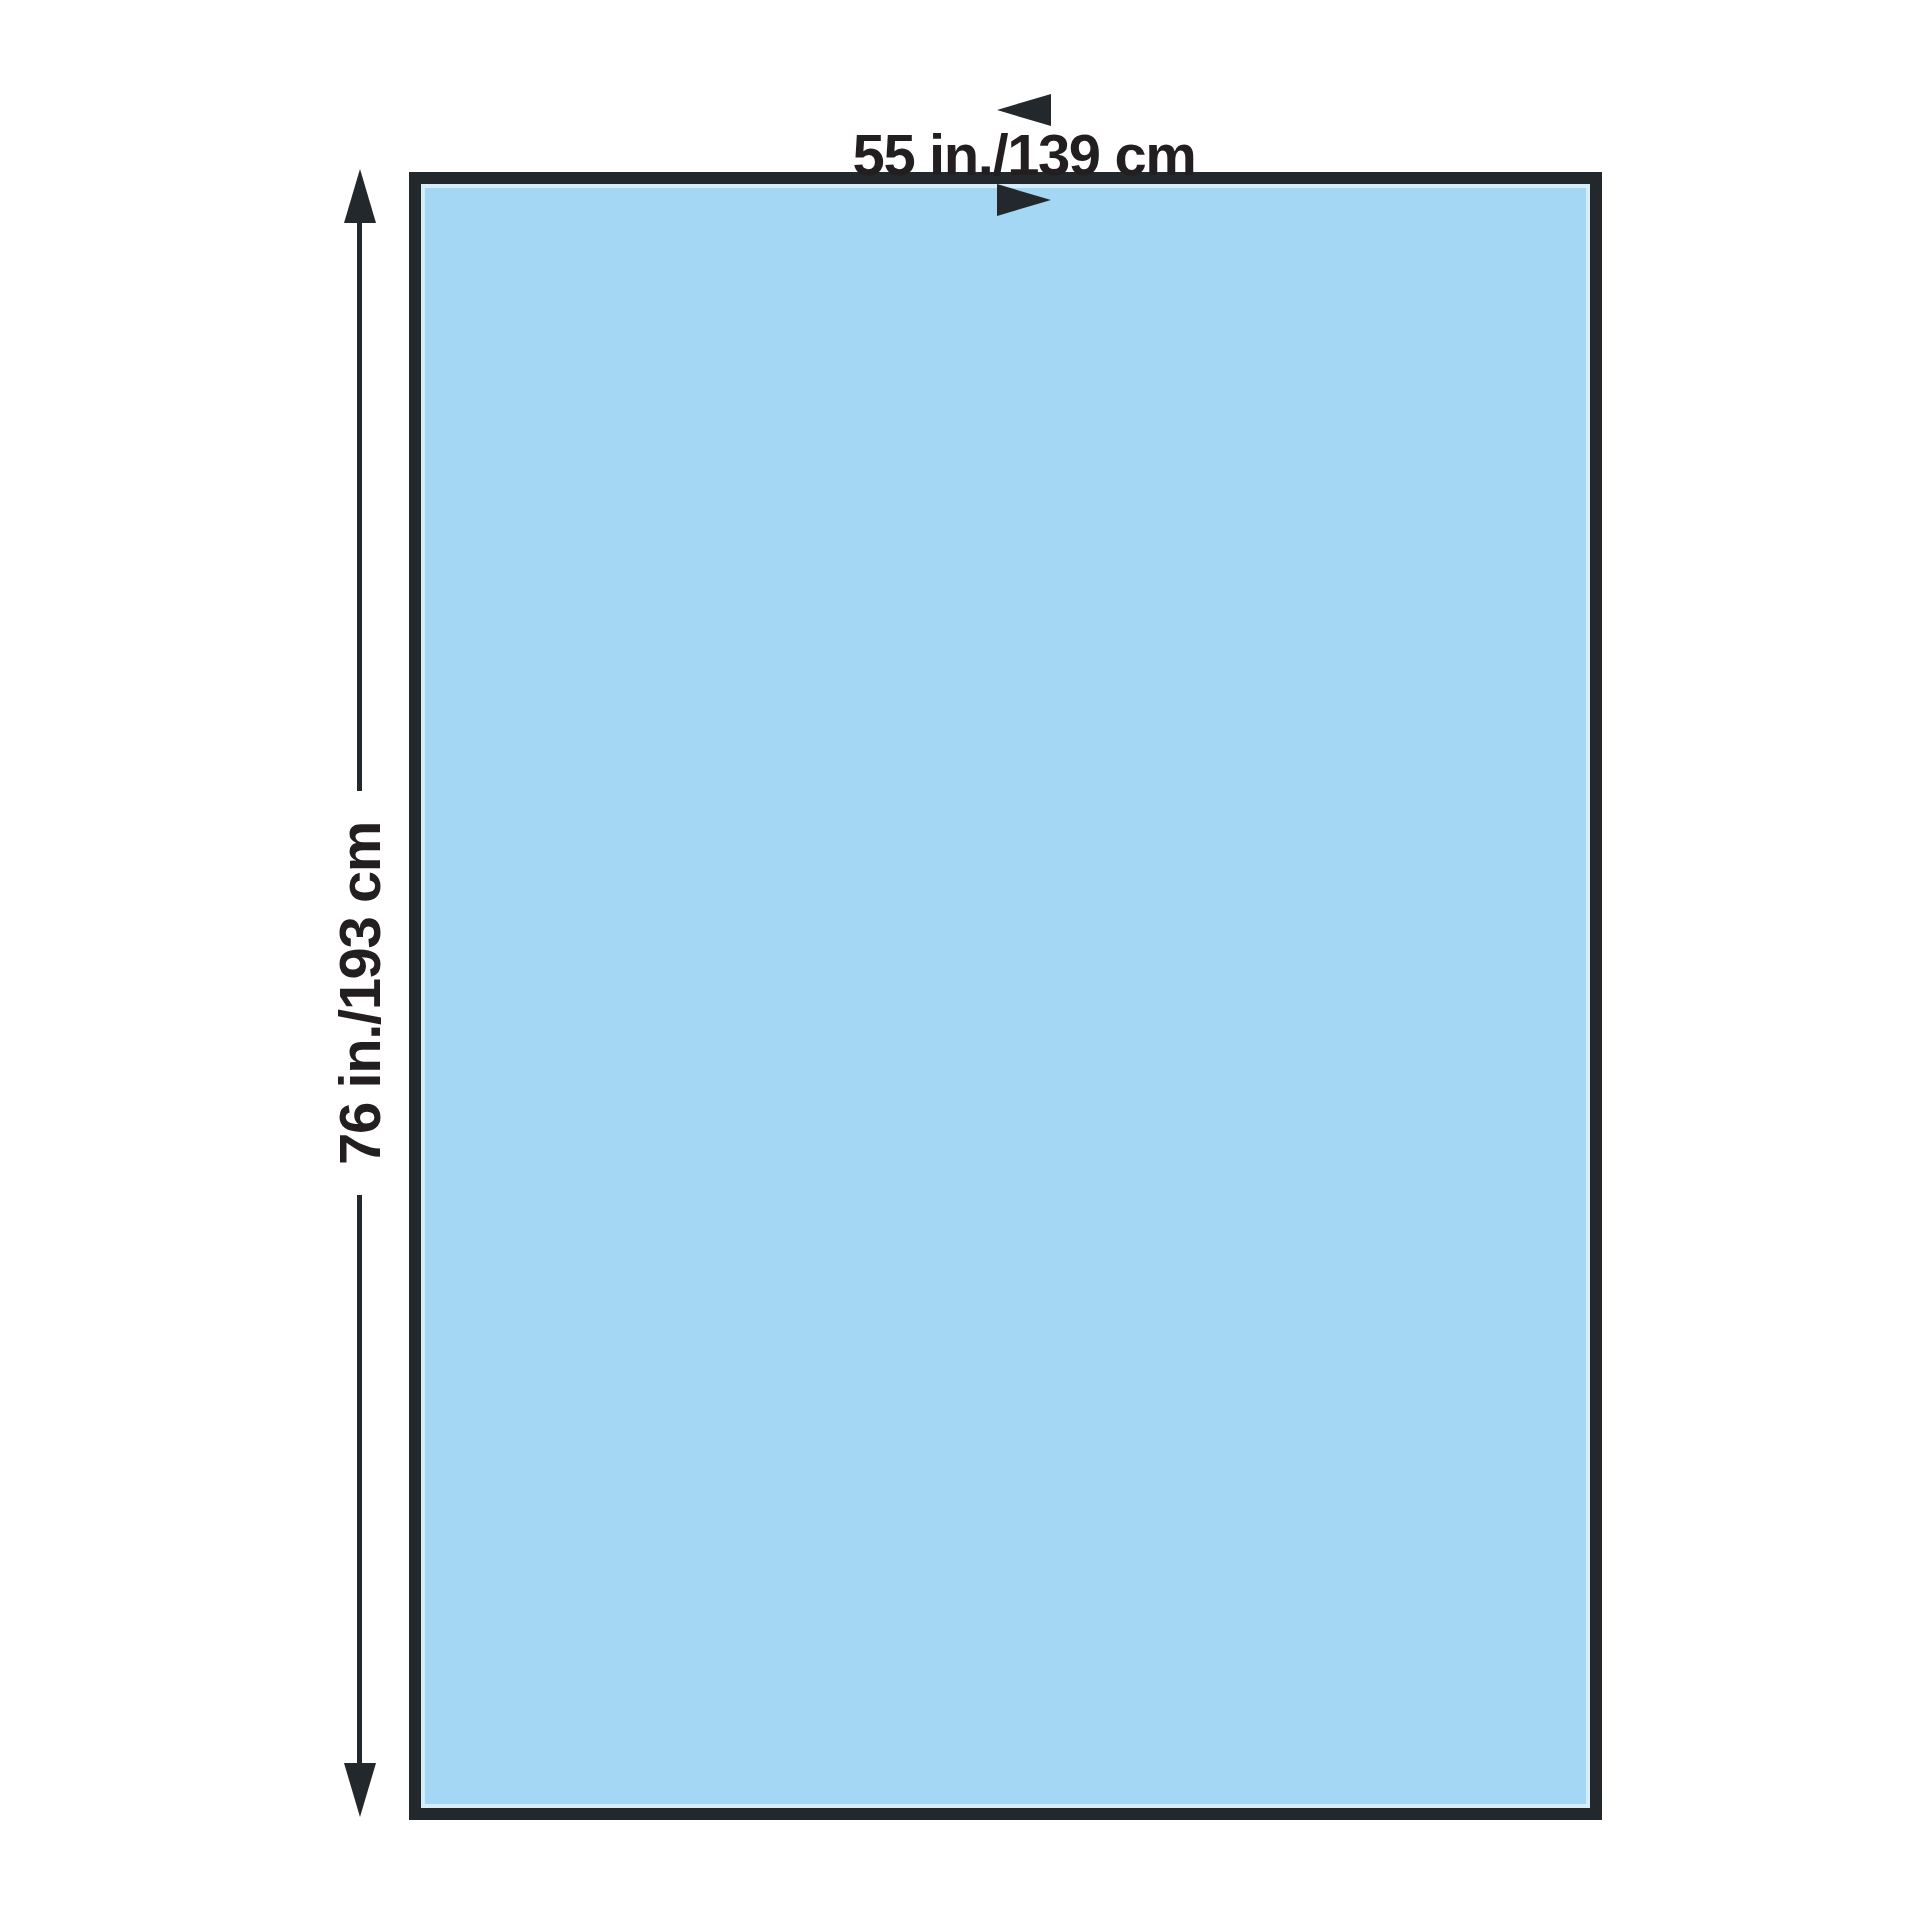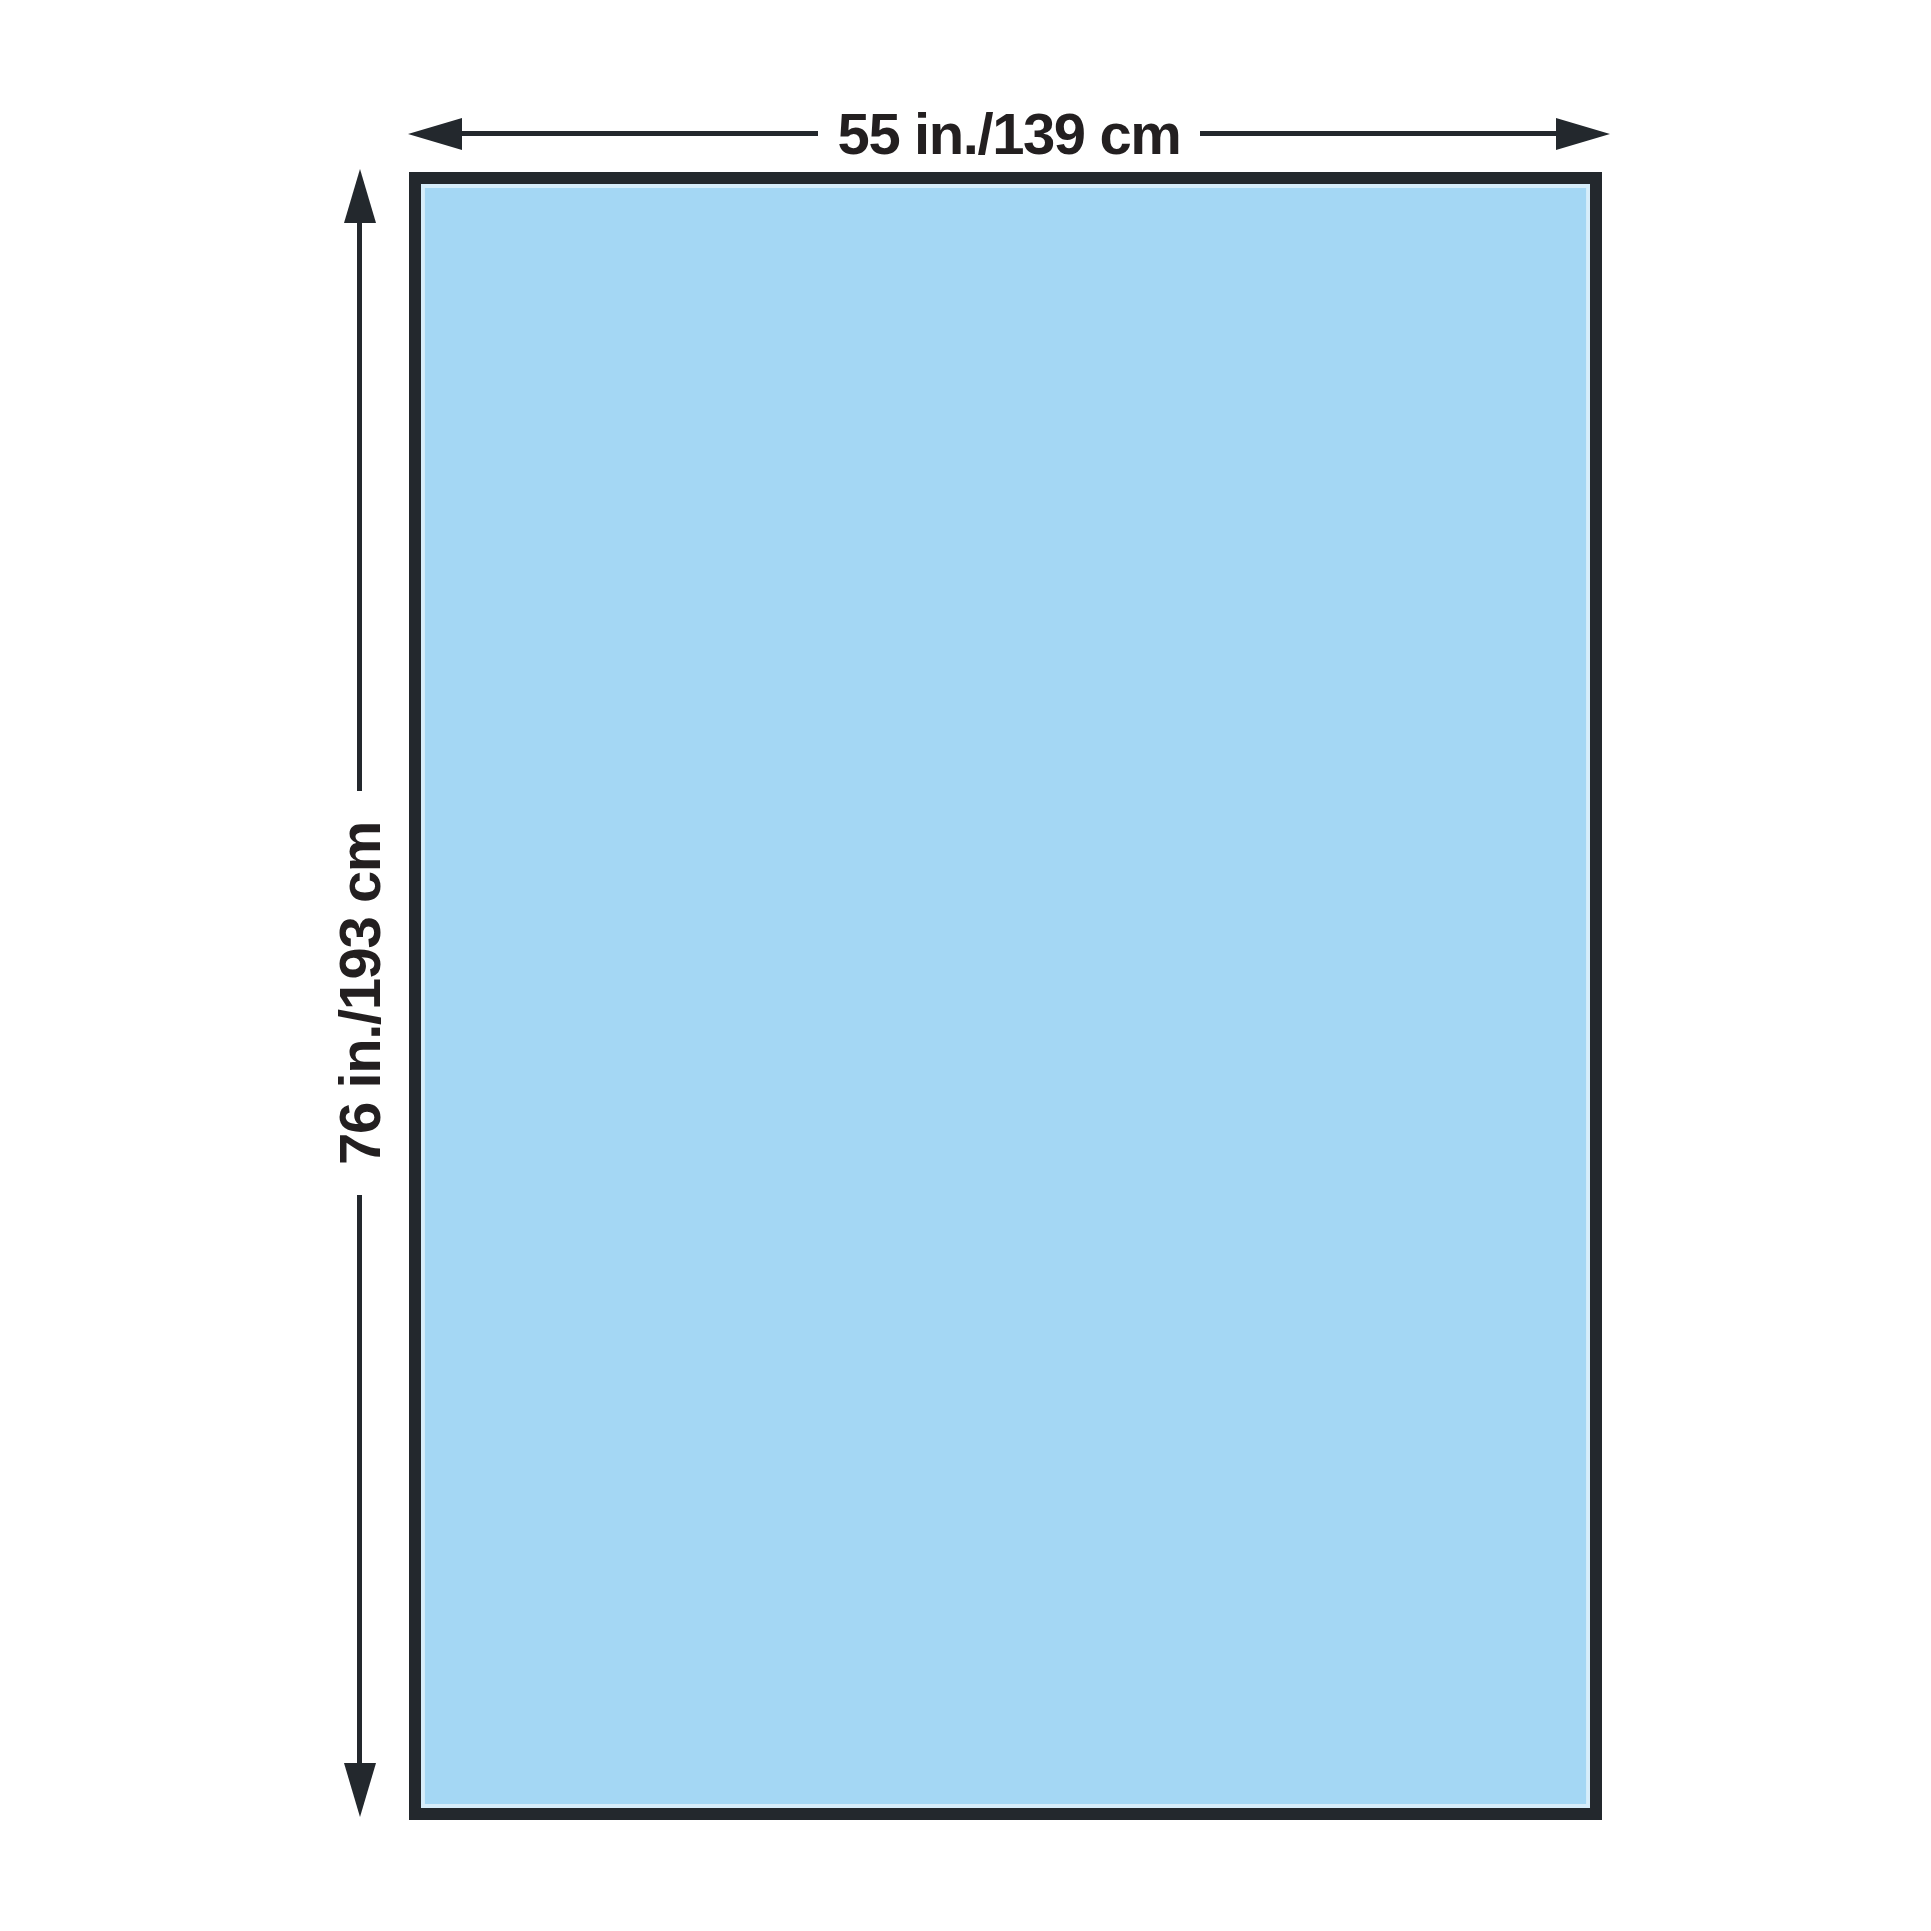--- a/index.html
+++ b/index.html
@@ -41,26 +41,26 @@
     font-size: 58px;
     font-weight: bold;
     letter-spacing: -1.4px;
     white-space: nowrap;
     line-height: 1;
   }
 
   
   .h-dim {
     position: absolute;
-    left: 408px;
+    left: 423px;
     top: 94px;
     width: 1202px;
     height: 79px;
     display: flex;
-    flex-direction: row;
+    flex-direction: column;
     align-items: center;
   }
   .h-line {
     flex: 1;
     height: 5.8px;
     background: var(--outline);
   }
   .h-label { margin: 0 19.3px; }
   .arrowhead-left {
     width: 0; height: 0;

